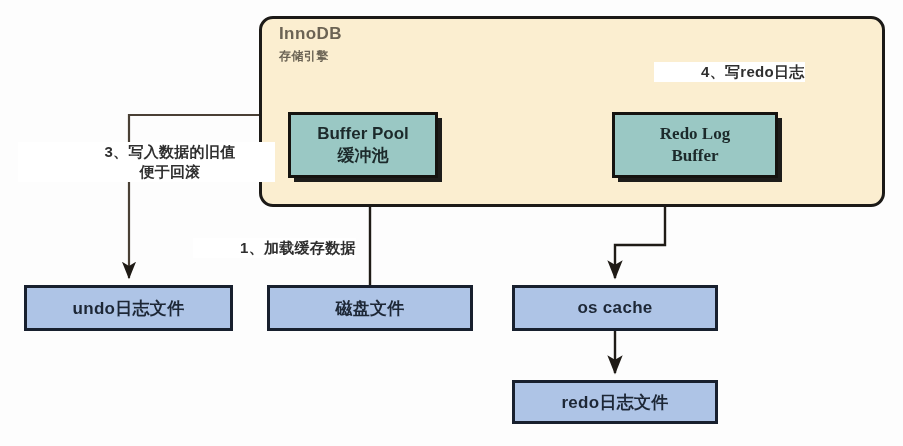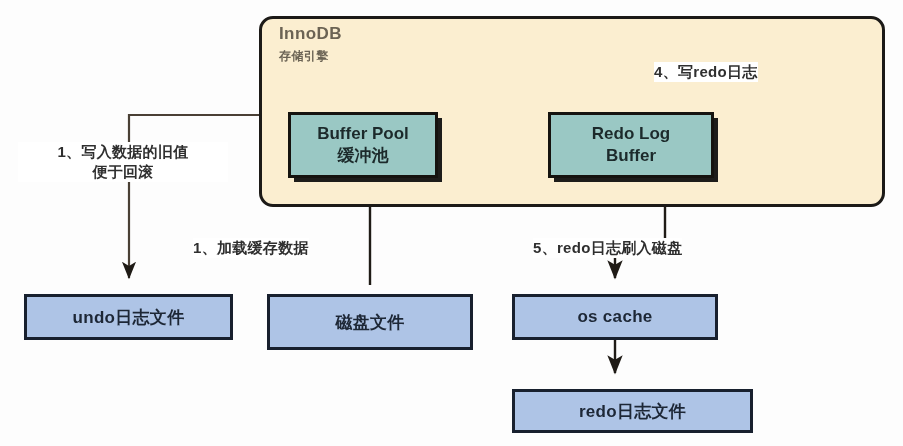--- a/index.html
+++ b/index.html
@@ -57,52 +57,52 @@
     flex-direction:column;
     align-items:center;
     justify-content:center;
     color:#1c2a2b;
     font-size:17px;
     line-height:22px;
     font-weight:600;
     text-align:center;
   }
   #buffer-pool{ left:288px; top:112px; width:150px; height:66px; }
-  #redo-log-buffer{ left:548px; top:112px; width:166px; height:66px; }
+  #redo-log-buffer{ left:612px; top:112px; width:166px; height:66px;font-family:Liberation Serif, serif; }
 
   
   .blue-box{
     position:absolute;
     background:#aec4e6;
     border:3px solid #18202e;
     box-sizing:border-box;
     display:flex;
     align-items:center;
     justify-content:center;
     color:#1d2736;
     font-size:17px;
     font-weight:600;
     letter-spacing:.3px;
-    margin-top:9px;
   }
   #undo-file{ left:24px;  top:285px; width:209px; height:46px; }
-  #disk-file{ left:267px; top:285px; width:206px; height:56px; }
+  #disk-file{ left:267px; top:285px; width:206px; height:46px; }
   #os-cache{  left:512px; top:285px; width:206px; height:46px;justify-content:center; }
-  #redo-file{ left:512px; top:380px; width:241px; height:44px;align-items:center; }
+  #redo-file{ left:512px; top:380px; width:206px; height:44px;align-items:center; }
 
   
   .step-label{
     position:absolute;
     color:#2f2f2f;
     font-size:15px;
     line-height:20px;
     font-weight:700;
     letter-spacing:.3px;
     background:#ffffff;
     white-space:nowrap;
+    padding-left:47px;
   }
   .step-label.two-line{ white-space:normal; text-align:center; }
 
   #label-1{ left:193px; top:238px; }
   #label-2{ left:18px;  top:142px; width:210px; }
   #label-3{ left:385px; top:96px;  }
   #label-4{ left:654px; top:62px;  }
   #label-5{ left:533px; top:238px; }
 </style>
 </head>
@@ -162,22 +162,21 @@
     <span>os cache</span>
   </div>
 
   <div class="blue-box" id="redo-file">
     <span>redo日志文件</span>
   </div>
 
   <div class="step-label" id="label-1">1、加载缓存数据</div>
 
   <div class="step-label two-line" id="label-2">
-    <div>1、写入数据的旧值</div>
+    <div>3、写入数据的旧值</div>
     <div>便于回滚</div>
   </div>
 
 
   <div class="step-label" id="label-4">4、写redo日志</div>
 
-  <div class="step-label" id="label-5">5、redo日志刷入磁盘</div>
 
 </div>
 
 </body></html>

